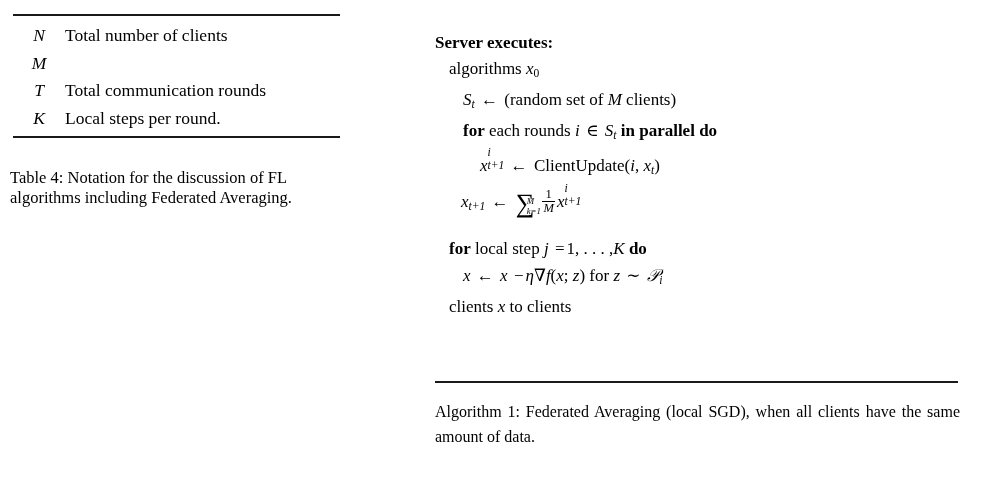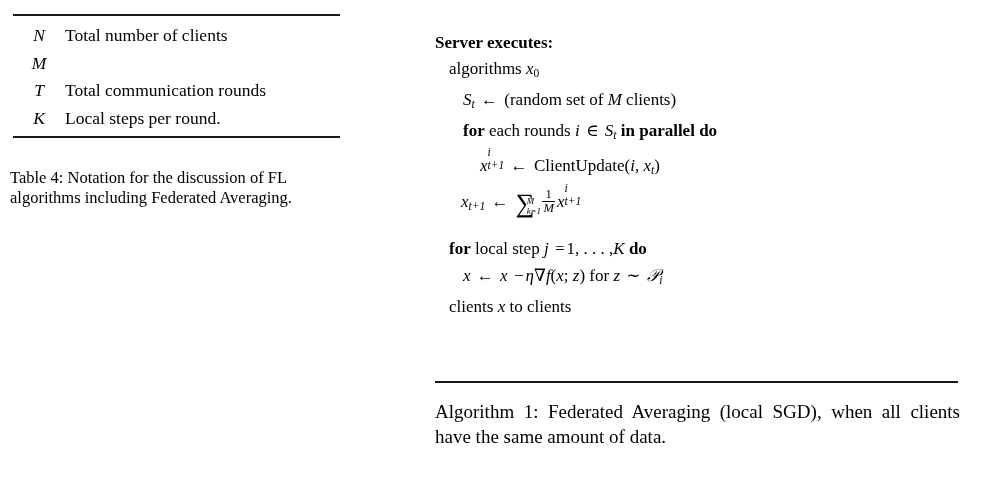--- a/index.html
+++ b/index.html
@@ -139,21 +139,21 @@
     top: 381px;
     width: 523px;
     border-top: 2px solid #1a1a1a;
     height: 0;
   }
   #algorithm-caption {
     position: absolute;
     left: 435px;
     top: 400px;
     width: 525px;
-    font-size: 19px;
+    font-size: 16px;
     line-height: 24.5px;
     text-align: justify;
   }
 </style>
 </head>
 <body>
 
 <div id="notation-block">
 
   <div class="rule-thick"></div>

